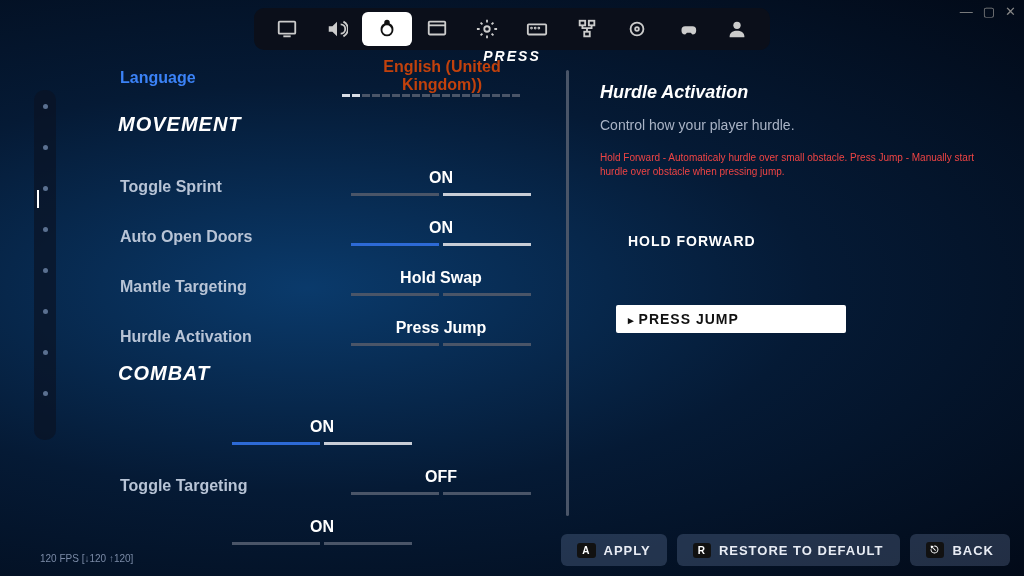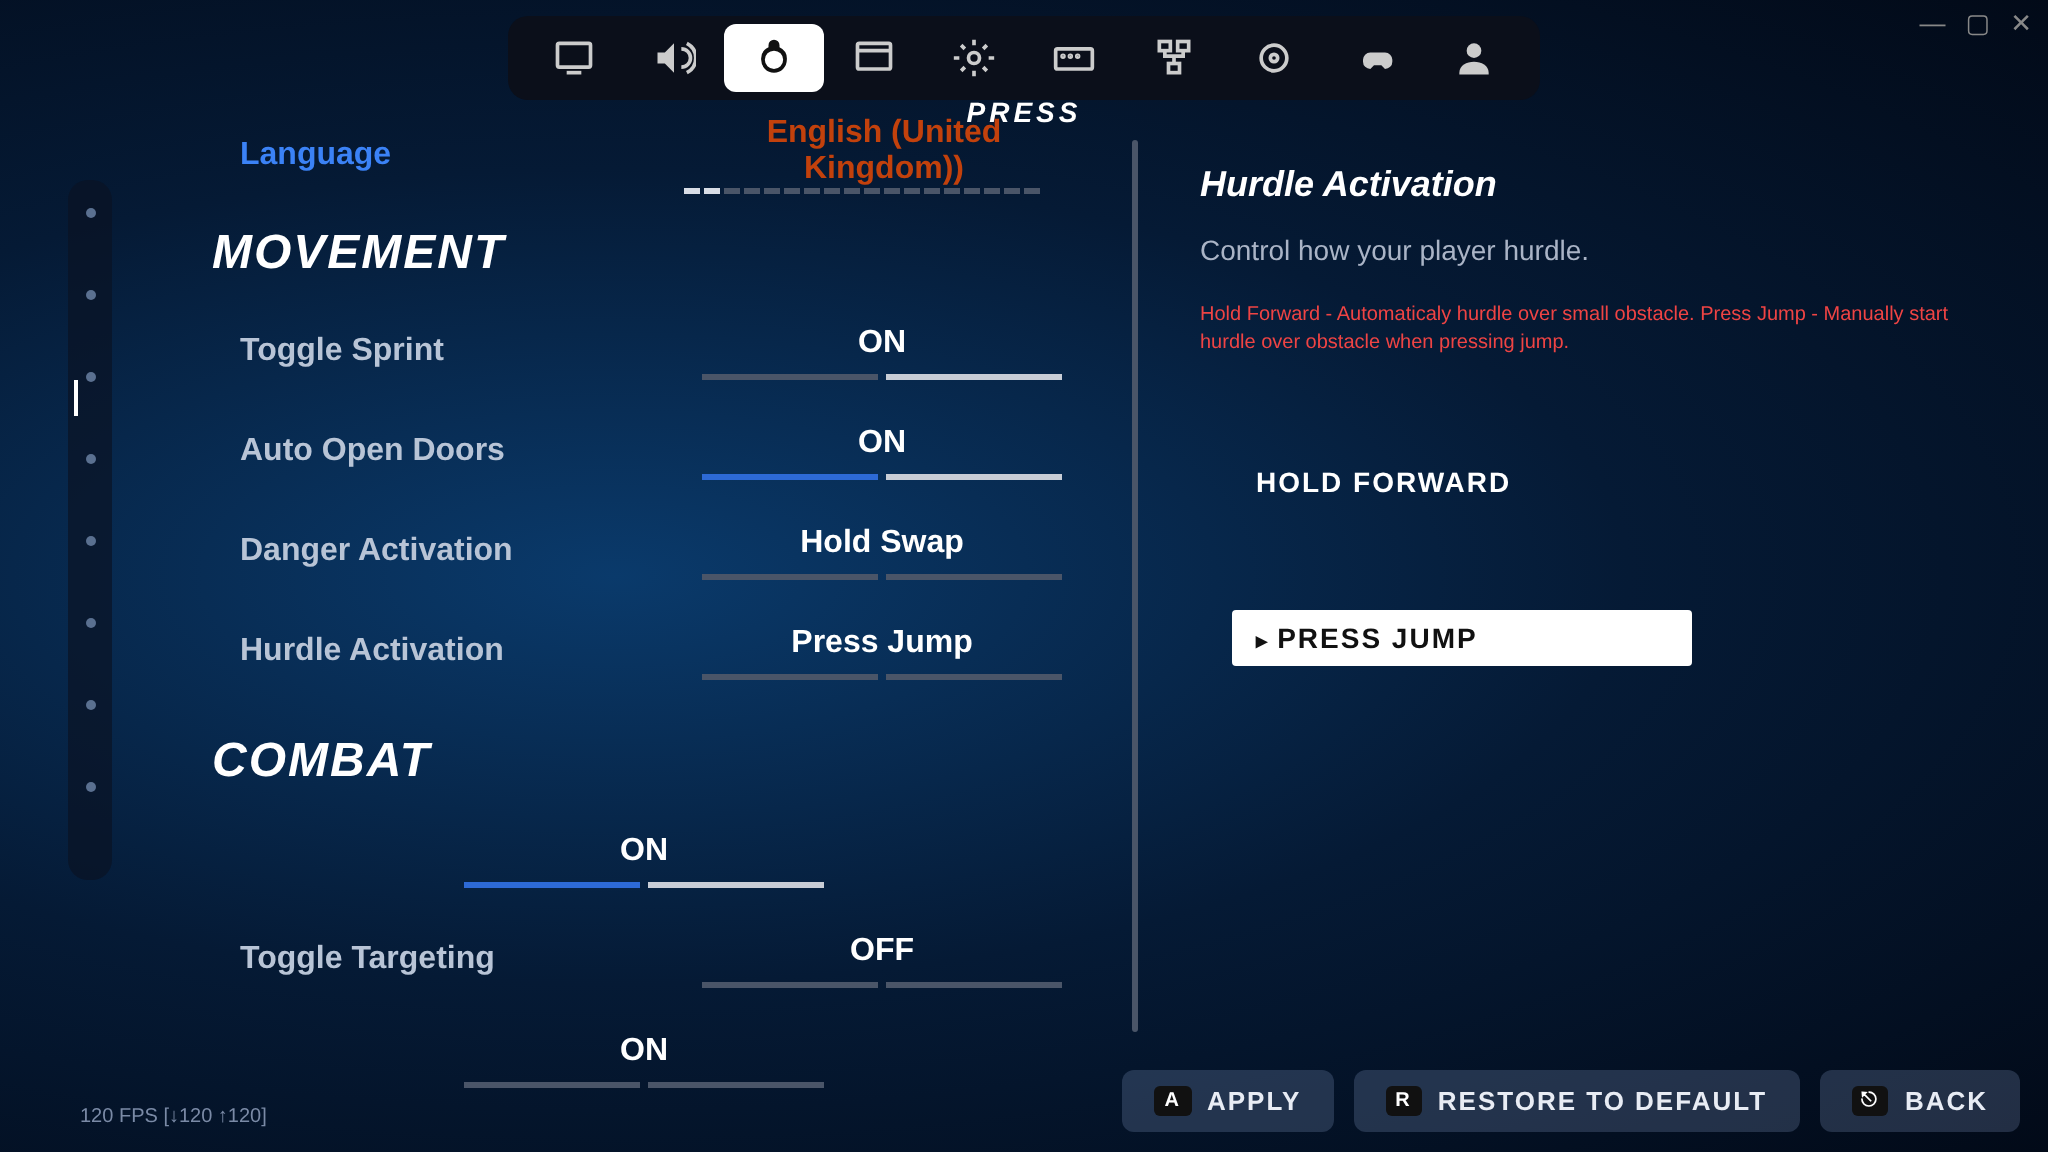--- a/index.html
+++ b/index.html
@@ -35,22 +35,22 @@
   .sidebar-dot { width: 5px; height: 5px; background: #5a7090; border-radius: 50%; }
   .sidebar-active { position: absolute; left: 3px; top: 100px; width: 2px; height: 18px; background: #fff; }
   .main-col {
     position: absolute; left: 102px; top: 58px; width: 440px; height: 500px;
     overflow: hidden;
   }
   .lang-row { display: flex; align-items: center; margin-bottom: 4px; }
   .lang-label { flex: 0 0 240px; padding-left: 18px; color: #3b82f6; font-size: 16px; font-weight: 700; }
   .lang-value-wrap { flex: 1; text-align: center; }
   .lang-value { color: #c2410c; font-size: 16px; font-weight: 700; }
-  .section-h { font-size: 24px; font-weight: 900; font-style: italic; letter-spacing: 1px; margin: 16px 0 10px 4px; }
-  .setting-row { display: flex; align-items: center; height: 50px; }
+  .section-h { font-size: 20px; font-weight: 900; font-style: italic; letter-spacing: 1px; margin: 16px 0 10px 16px; }
+  .setting-row { display: flex; align-items: flex-end; height: 50px; }
   .setting-label { flex: 0 0 238px; padding-left: 18px; color: #b8c4d6; font-size: 16px; font-weight: 600; white-space: nowrap; overflow: hidden; }
   .setting-control { flex: 1; display: flex; flex-direction: column; align-items: center; gap: 6px; }
   .setting-value { color: #fff; font-size: 16px; font-weight: 600; }
   .track { width: 180px; height: 3px; display: flex; gap: 4px; }
   .track-seg { flex: 1; height: 3px; background: #4a5568; }
   .track-seg.blue { background: #2d6ad6; }
   .ticks { width: 180px; height: 3px; display: flex; gap: 2px; }
   .tick { width: 8px; height: 3px; background: #4a5568; }
   .tick.on { background: #d8dde6; }
   .divider { position: absolute; top: 70px; left: 566px; width: 3px; height: 446px; background: #4a5568; border-radius: 2px; }
@@ -205,21 +205,21 @@
         <div class="setting-label">Auto Open Doors</div>
         <div class="setting-control">
           <div class="setting-value">ON</div>
           <div class="track">
             <div class="track-seg blue"></div>
             <div class="track-seg" style="background: rgb(200, 205, 214);"></div>
           </div>
         </div>
       </div>
       <div class="setting-row">
-        <div class="setting-label">Danger Activation</div>
+        <div class="setting-label">Mantle Targeting</div>
         <div class="setting-control">
           <div class="setting-value">Hold Swap</div>
           <div class="track">
             <div class="track-seg"></div>
             <div class="track-seg"></div>
           </div>
         </div>
       </div>
       <div class="setting-row">
         <div class="setting-label">Hurdle Activation</div>

